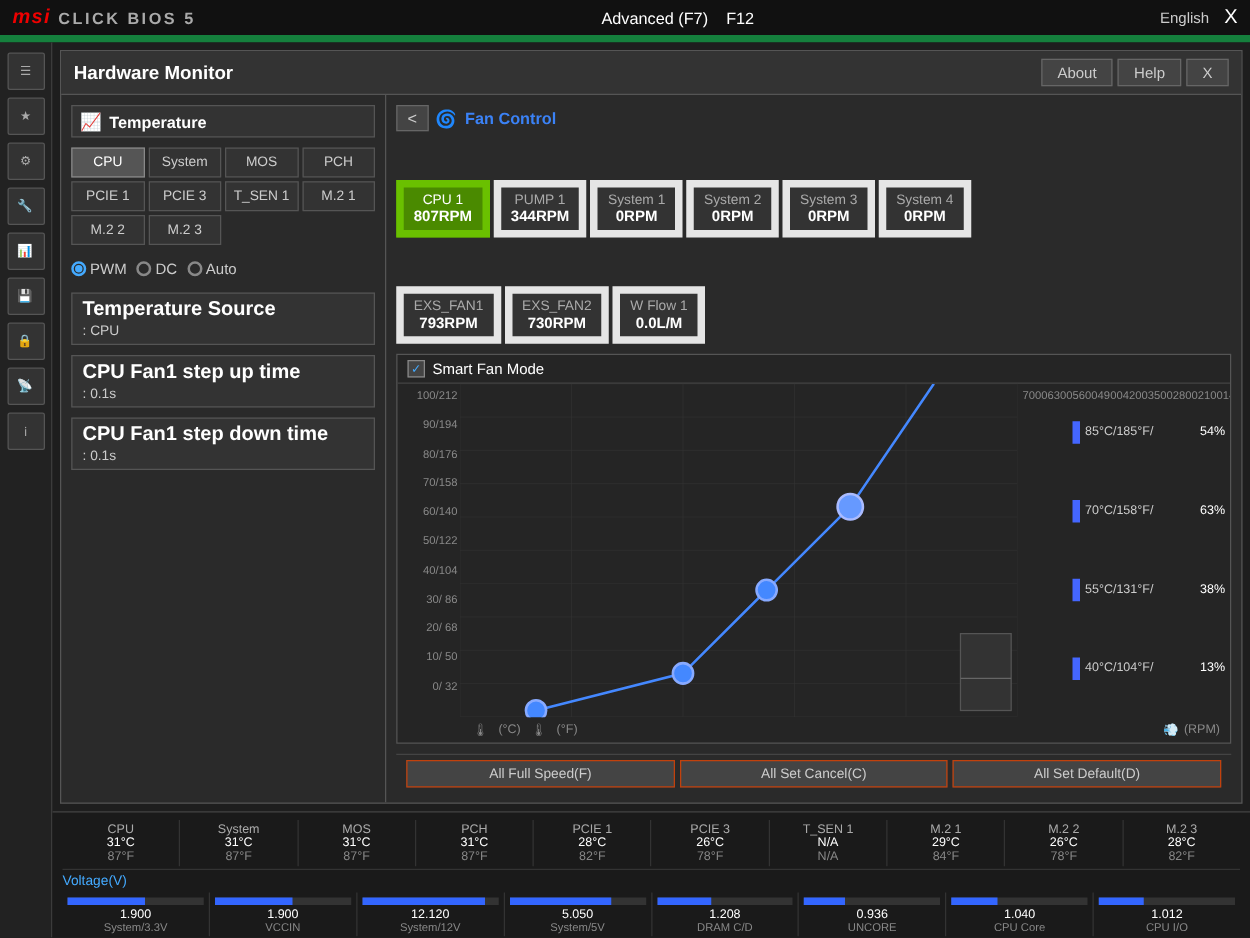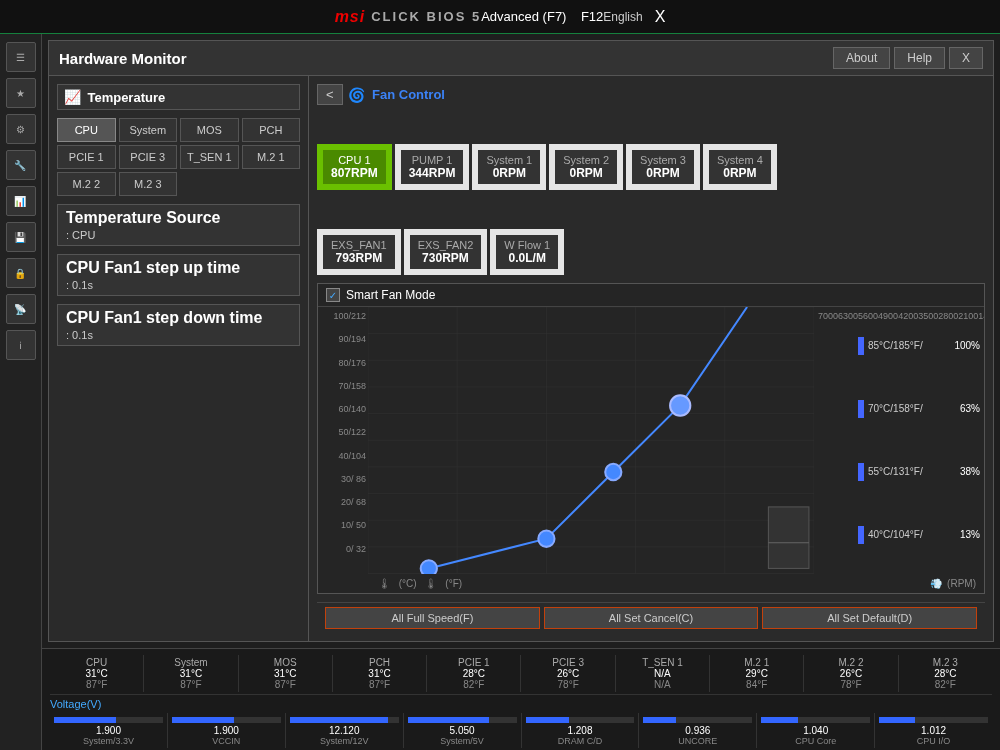--- a/index.html
+++ b/index.html
@@ -10,25 +10,25 @@
       font-family: Arial, sans-serif;
       font-size: 12px;
       color: #ccc;
       overflow: hidden;
     }
 
     
     .top-bar {
       display: flex;
       align-items: center;
-      justify-content: center;
+      justify-content: space-between;
       background: #111;
       padding: 0 10px;
       height: 34px;
-      border-bottom: 1px solid #15803d;
+      border-bottom: 6px solid #15803d;
     }
     .top-bar-left {
       display: flex;
       align-items: center;
       gap: 6px;
     }
     .msi-logo {
       color: #e00;
       font-weight: 900;
       font-size: 16px;
@@ -560,20 +560,34 @@
             <button class="temp-btn">MOS</button>
             <button class="temp-btn">PCH</button>
             <button class="temp-btn">PCIE 1</button>
             <button class="temp-btn">PCIE 3</button>
             <button class="temp-btn">T_SEN 1</button>
             <button class="temp-btn">M.2 1</button>
             <button class="temp-btn">M.2 2</button>
             <button class="temp-btn">M.2 3</button>
           </div>
 
+          <div class="radio-group">
+            <div class="radio-item">
+              <div class="radio-circle checked"></div>
+              <span>PWM</span>
+            </div>
+            <div class="radio-item">
+              <div class="radio-circle"></div>
+              <span>DC</span>
+            </div>
+            <div class="radio-item">
+              <div class="radio-circle"></div>
+              <span>Auto</span>
+            </div>
+          </div>
 
           <div class="settings-box">
             <div class="settings-box-label">Temperature Source</div>
             <div class="settings-box-value">: CPU</div>
           </div>
 
           <div class="settings-box">
             <div class="settings-box-label">CPU Fan1 step up time</div>
             <div class="settings-box-value">: 0.1s</div>
           </div>
@@ -700,21 +714,21 @@
                 <span>2100</span>
                 <span>1400</span>
                 <span>700</span>
                 <span>0</span>
               </div>
 
               <div class="temp-points-panel">
                 <div class="temp-point-item">
                   <div class="temp-point-bar" style="background:#4466ff;"></div>
                   <span class="temp-point-label">85°C/185°F/</span>
-                  <span class="temp-point-pct">100%</span>
+                  <span class="temp-point-pct">54%</span>
                 </div>
                 <div class="temp-point-item">
                   <div class="temp-point-bar" style="background:#4466ff;"></div>
                   <span class="temp-point-label">70°C/158°F/</span>
                   <span class="temp-point-pct">63%</span>
                 </div>
                 <div class="temp-point-item">
                   <div class="temp-point-bar" style="background:#4466ff;"></div>
                   <span class="temp-point-label">55°C/131°F/</span>
                   <span class="temp-point-pct">38%</span>

